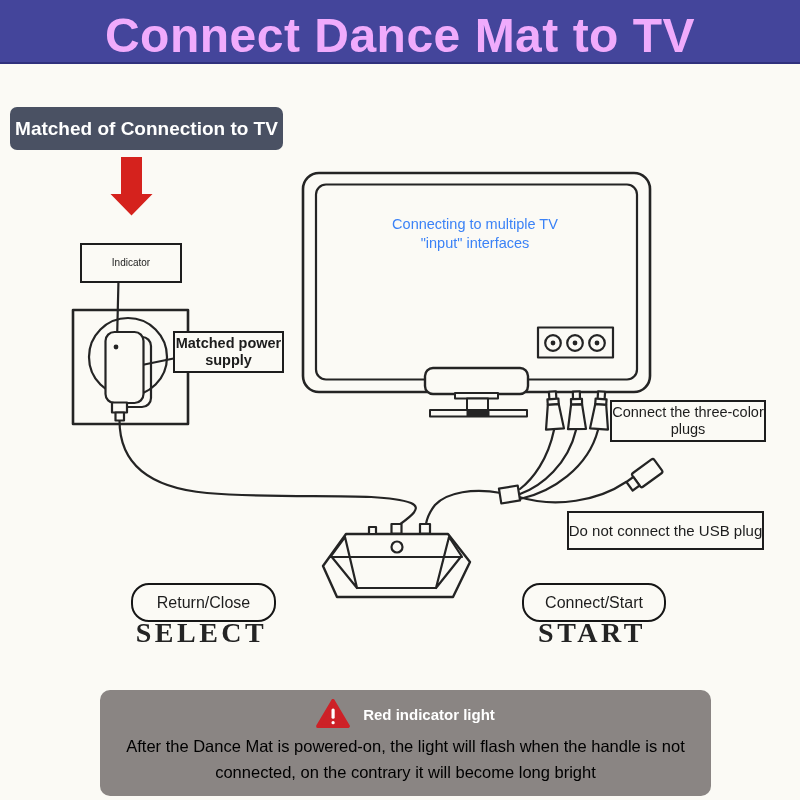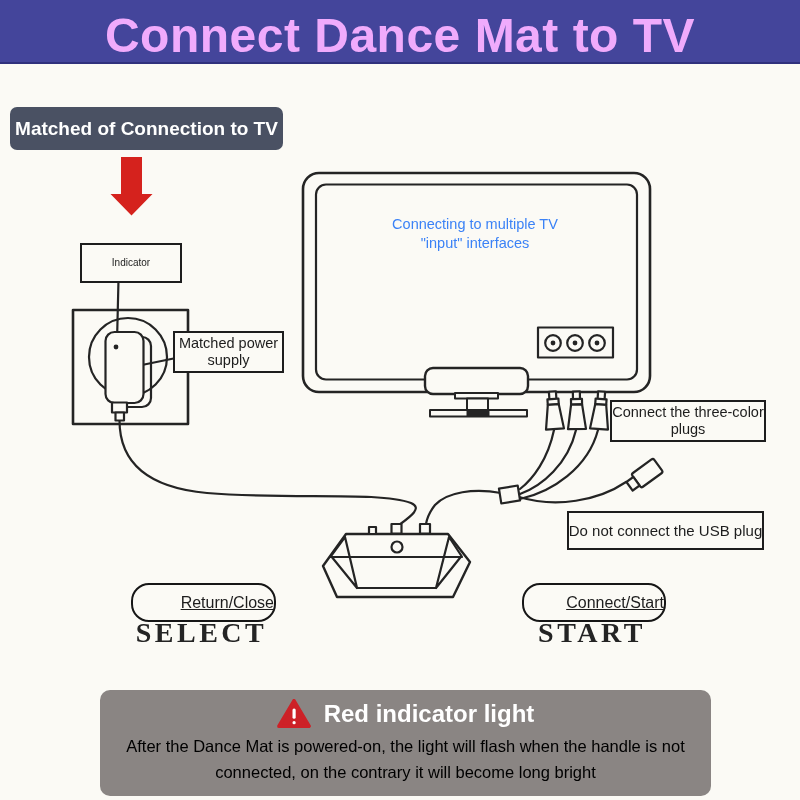--- a/index.html
+++ b/index.html
@@ -12,37 +12,37 @@
   .banner{position:absolute;left:0;top:0;width:800px;height:62px;background:var(--banner_bg);
     border-bottom:2px solid #30317c;display:flex;align-items:center;justify-content:center;}
   .banner span{color:#f0abfc;font-weight:700;font-size:48px;letter-spacing:0.5px;white-space:nowrap;margin-top:8px;}
   .section-label{position:absolute;left:10px;top:107px;width:273px;height:43px;background:var(--label_bg);
     border-radius:7px;display:flex;align-items:center;justify-content:center;z-index:3;}
   .section-label span{color:#ffffff;font-weight:700;font-size:19px;white-space:nowrap;}
   svg.art{position:absolute;left:0;top:0;z-index:1;}
   .callout{position:absolute;border:2px solid #1d1d1d;background:var(--paper);color:#1d1d1d;
     display:flex;align-items:center;justify-content:center;text-align:center;z-index:2;line-height:1.2;}
   .co-indicator{left:80px;top:243px;width:98px;height:36px;font-size:10px;}
-  .co-matched{left:173px;top:331px;width:107px;height:38px;font-size:14.5px;}
+  .co-matched{left:173px;top:331px;width:107px;height:38px;font-size:14.5px;font-weight:bold;}
   .co-three{left:610px;top:400px;width:152px;height:38px;font-size:14.5px;}
   .co-usb{left:567px;top:511px;width:193px;height:35px;font-size:15px;white-space:nowrap;}
   .tv-note{position:absolute;left:360px;top:215px;width:230px;text-align:center;color:#3b82f6;
     font-size:14.5px;line-height:1.3;z-index:2;}
   .pill{position:absolute;height:35px;border:2.5px solid #161616;border-radius:18px;background:var(--paper);
-    display:flex;align-items:center;justify-content:flex-end;color:#1d1d1d;font-size:16px;z-index:2;text-decoration:underline;}
+    display:flex;align-items:center;justify-content:center;color:#1d1d1d;font-size:16px;z-index:2;}
   .pill-return{left:131px;top:583px;width:141px;}
   .pill-confirm{left:522px;top:583px;width:140px;}
   .big-label{position:absolute;text-align:center;color:#242424;font-size:28px;font-weight:700;
     letter-spacing:3.5px;z-index:2;white-space:nowrap;font-family:Liberation Serif, serif;}
   .lbl-select{left:131px;top:617px;width:141px;}
   .lbl-start{left:522px;top:617px;width:140px;}
   .warning{position:absolute;left:100px;top:690px;width:611px;height:106px;background:var(--warning_bg);
     border-radius:10px;z-index:2;display:flex;flex-direction:column;align-items:center;padding-top:9px;box-sizing:border-box;}
   .warning-head{display:flex;align-items:center;justify-content:center;gap:13px;}
-  .warning-head .w-title{color:#ffffff;font-weight:700;font-size:24px;white-space:nowrap;}
+  .warning-head .w-title{color:#ffffff;font-weight:700;font-size:15px;white-space:nowrap;}
   .warning-body{margin-top:5px;color:#000000;font-size:16.5px;line-height:1.55;text-align:center;}
   .warning-body div{white-space:nowrap;}
 </style>
 </head>
 <body>
 
 <div class="page">
 
   <div class="banner">
     <span>Connect Dance Mat to TV</span>

